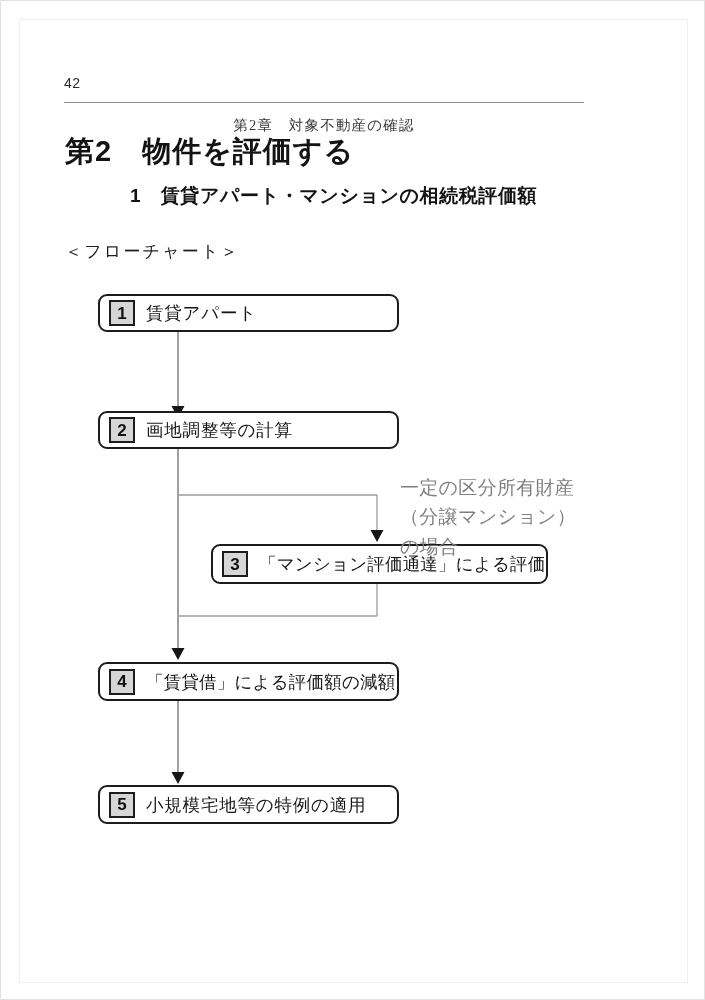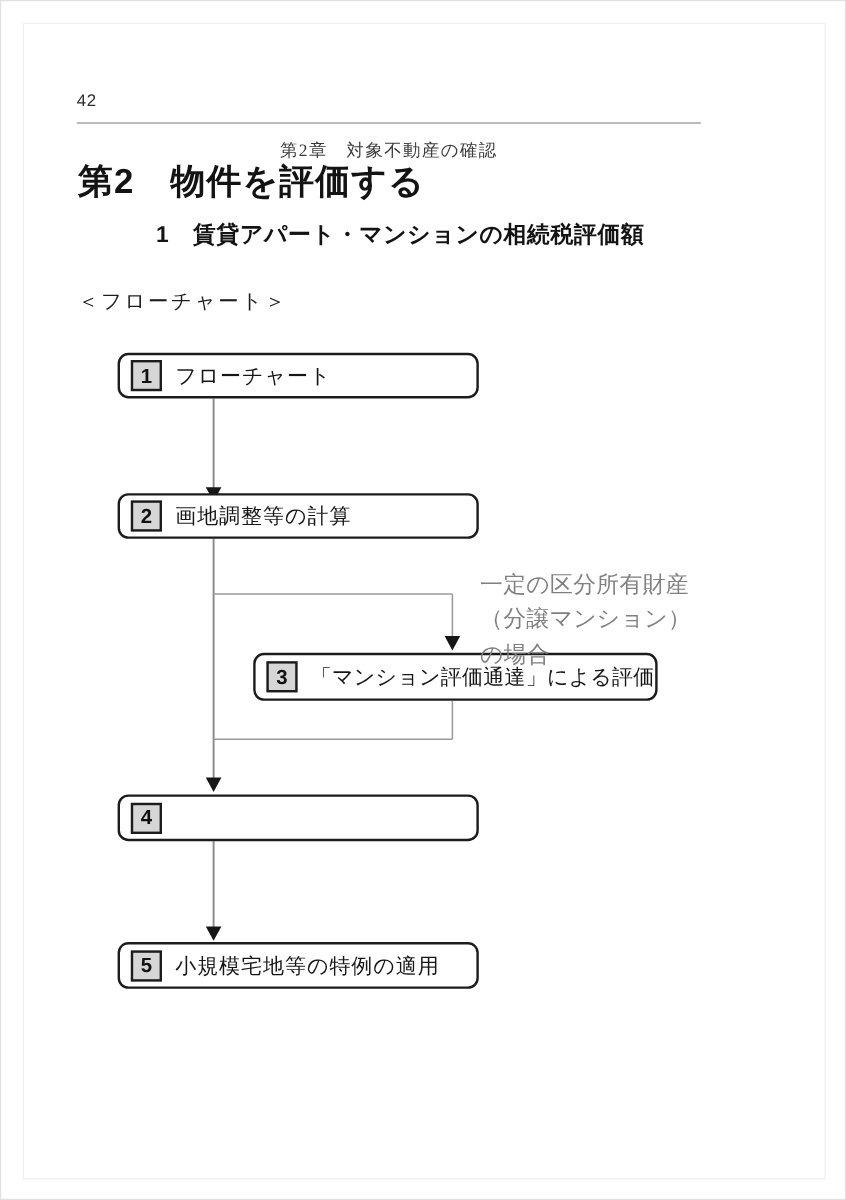--- a/index.html
+++ b/index.html
@@ -138,35 +138,36 @@
 
       <line x1="376" y1="583" x2="376" y2="615" stroke="#9b9b9b" stroke-width="1.3"></line>
       <line x1="376" y1="615" x2="177" y2="615" stroke="#9b9b9b" stroke-width="1.3"></line>
 
       <line x1="177" y1="700" x2="177" y2="772" stroke="#8a8a8a" stroke-width="1.6"></line>
       <polygon points="170.5,771 183.5,771 177,783" fill="#161616"></polygon>
     </svg>
 
     <div class="node" style="left:97px;top:293px;width:301px;height:38px;">
       <span class="badge">1</span>
-      <span class="node-label">フローチャート</span>
+      <span class="node-label">賃貸アパート</span>
     </div>
 
     <div class="node" style="left:97px;top:410px;width:301px;height:38px;">
       <span class="badge">2</span>
       <span class="node-label">画地調整等の計算</span>
     </div>
 
     <div class="node" style="left:210px;top:543px;width:337px;height:40px;">
       <span class="badge">3</span>
       <span class="node-label tight">「マンション評価通達」による評価</span>
     </div>
 
     <div class="node" style="left:97px;top:661px;width:301px;height:39px;">
       <span class="badge">4</span>
+      <span class="node-label tight">「賃貸借」による評価額の減額</span>
     </div>
 
     <div class="node" style="left:97px;top:784px;width:301px;height:39px;">
       <span class="badge">5</span>
       <span class="node-label">小規模宅地等の特例の適用</span>
     </div>
 
     <div class="annot">一定の区分所有財産（分譲マンション）の場合</div>
   </div>
 </div>

